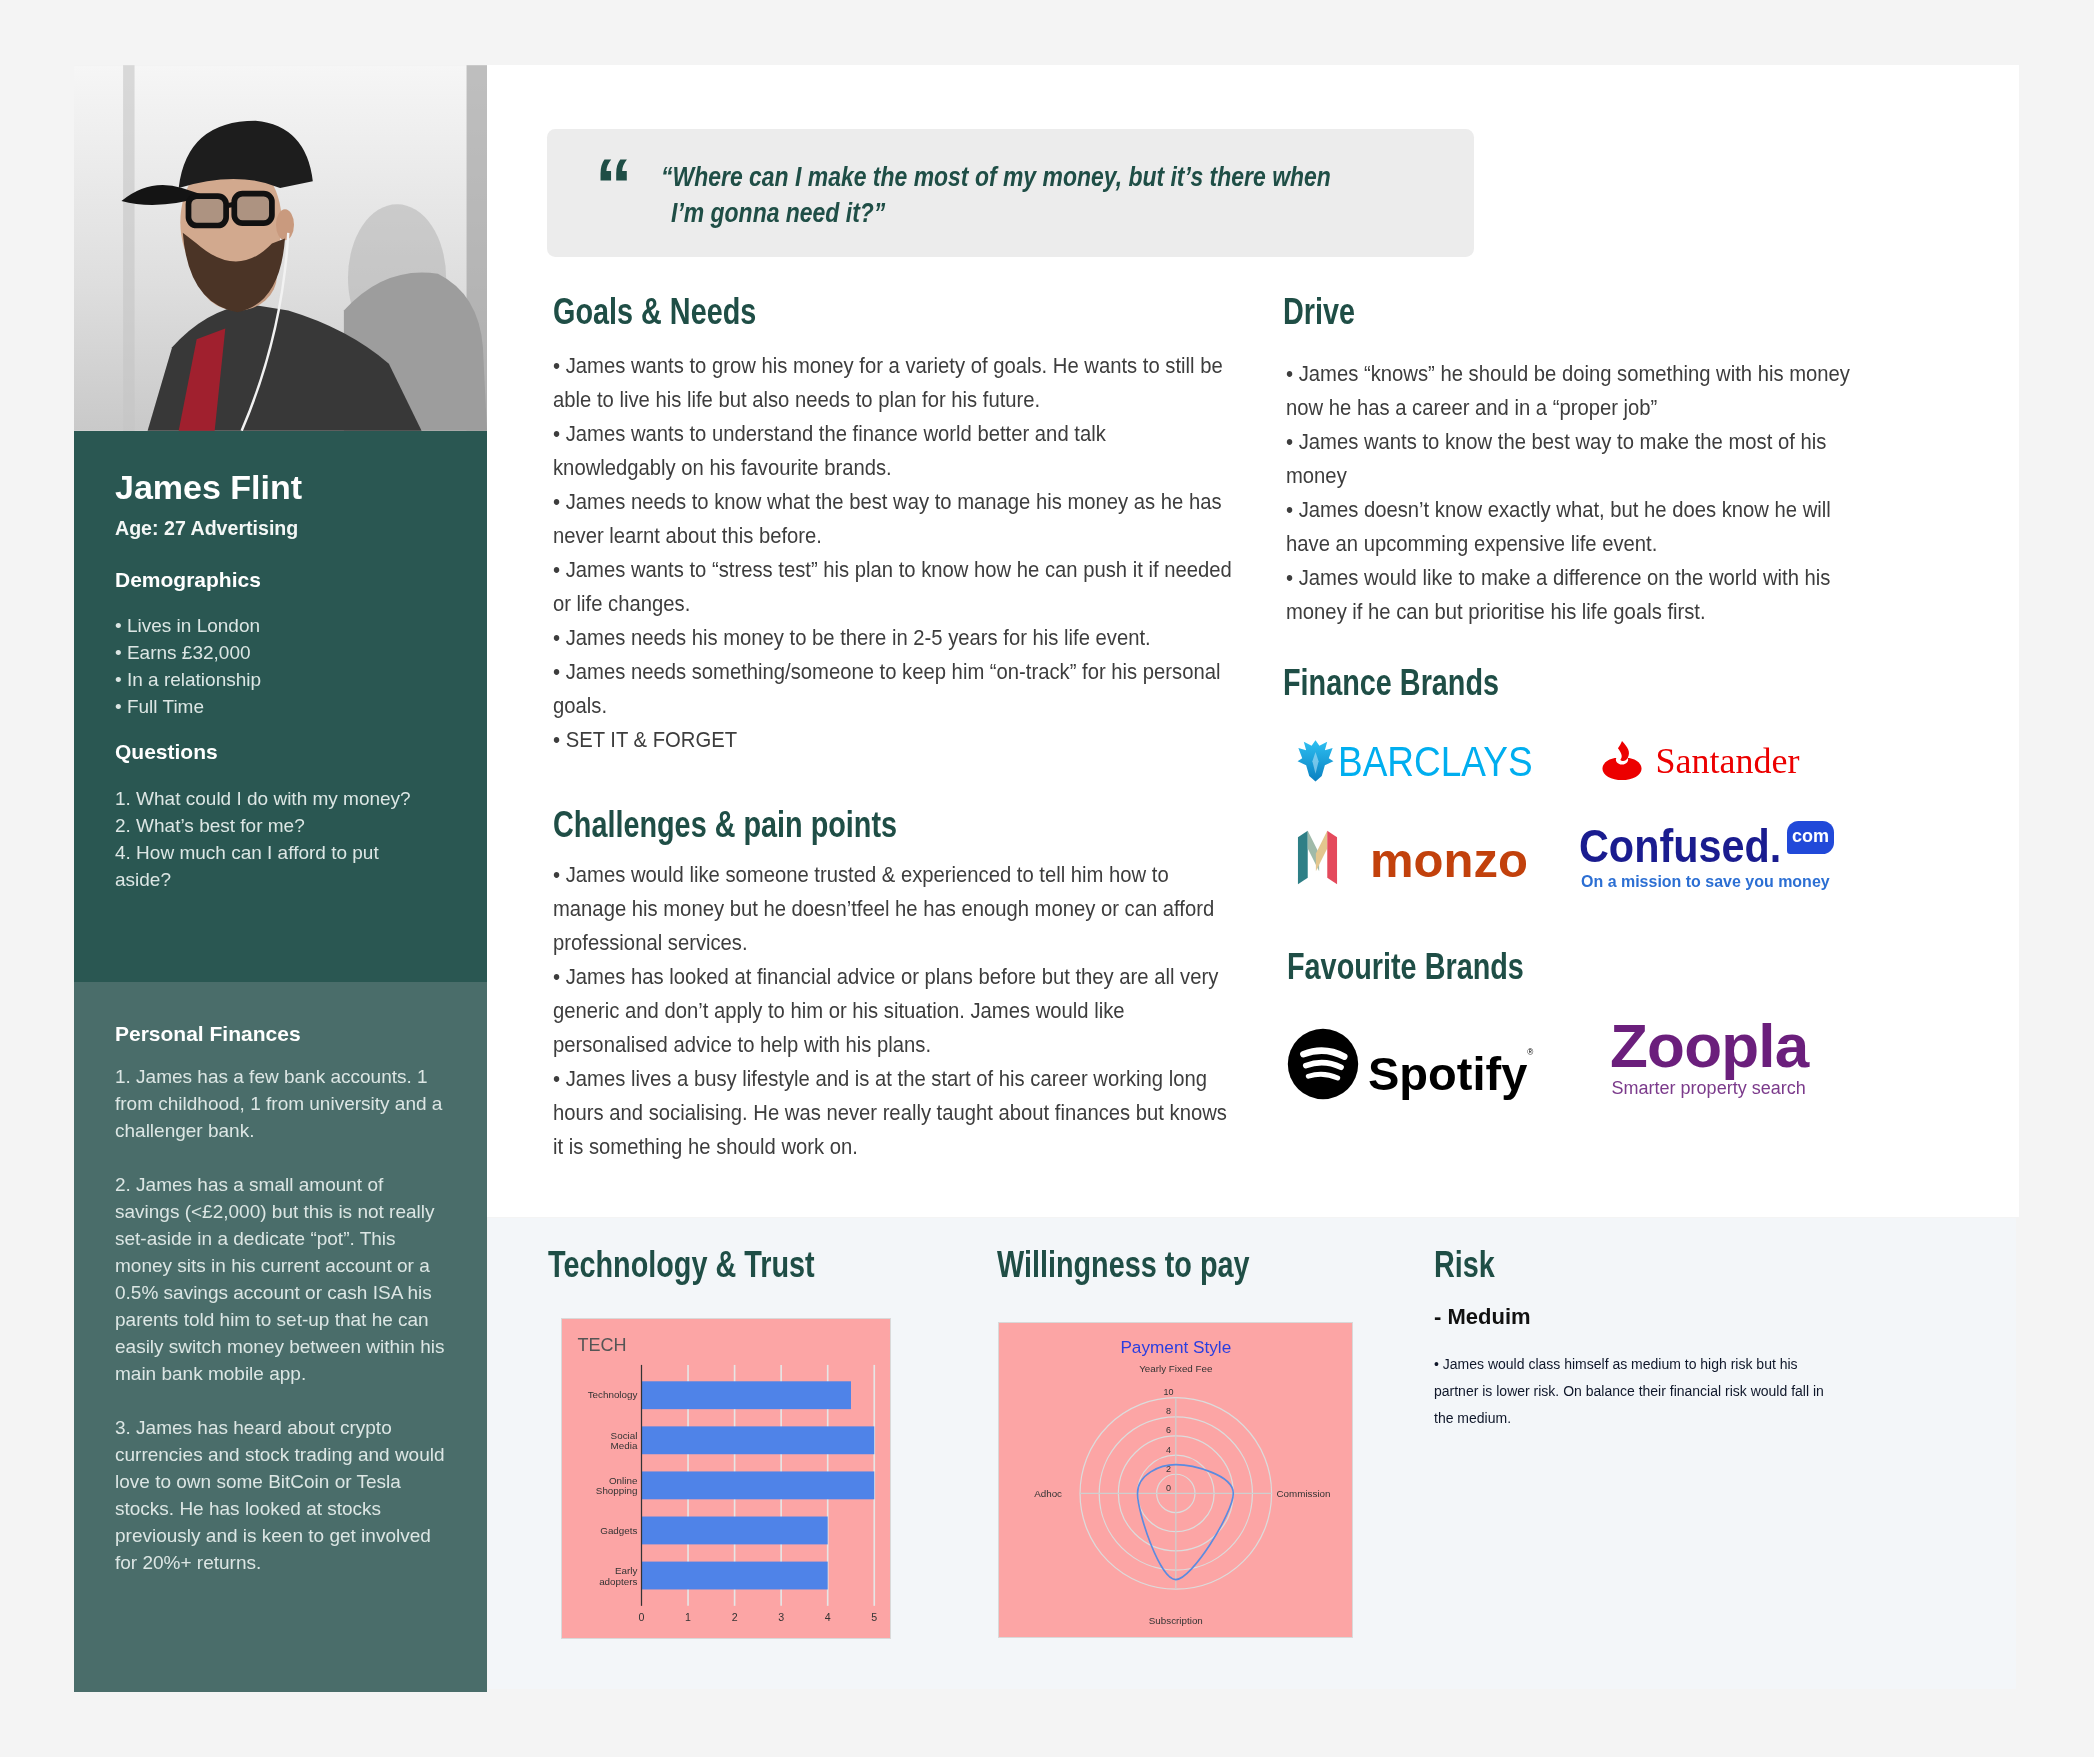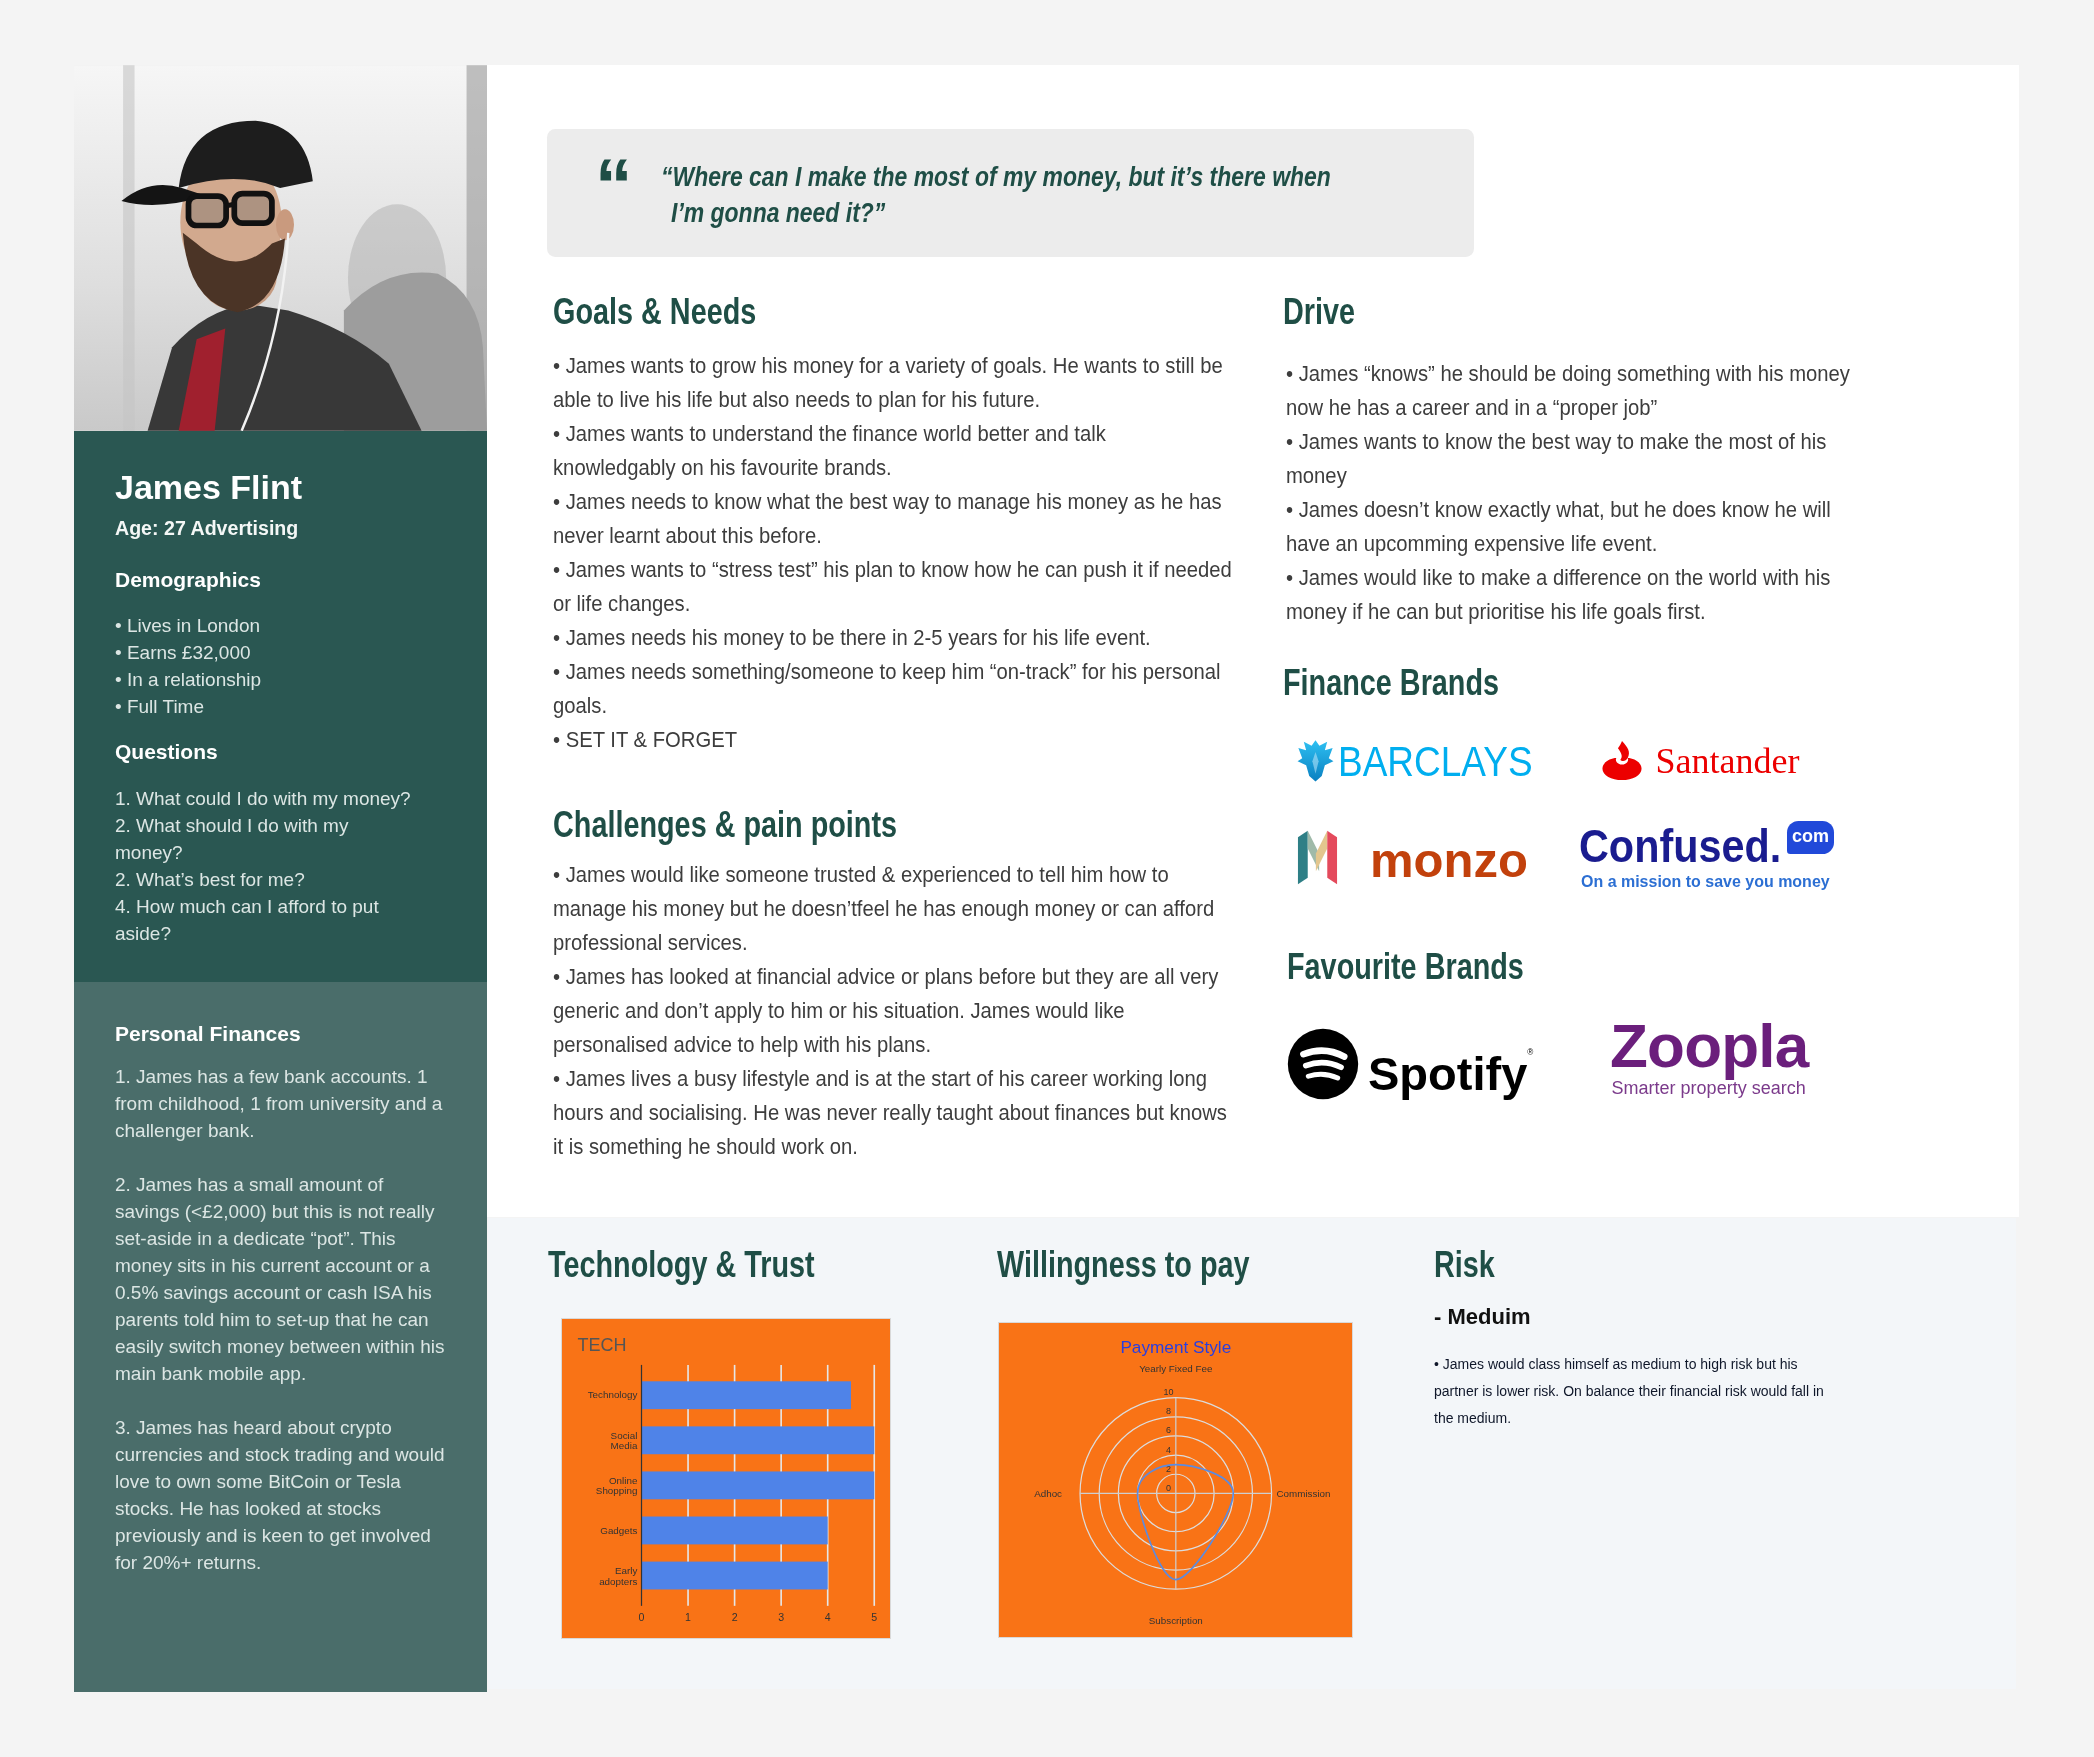--- a/index.html
+++ b/index.html
@@ -25,21 +25,21 @@
 
 .h2{color:#1f4e46;font-weight:bold;font-size:36px;line-height:41px;white-space:nowrap;transform:scaleX(0.8);transform-origin:left center}
 .body{font-size:22px;line-height:34px;color:#3d3d3d;transform:scaleX(0.92);transform-origin:left top}
 .body p{margin:0}
 
 .risk-level{color:#111;font-weight:bold;font-size:22px;line-height:26px;white-space:nowrap}
 .risk-text{color:#0f172a;font-size:14px;line-height:27px}
 
 .logo{position:absolute;display:flex;align-items:flex-end}
 .logo-text{white-space:nowrap}
-.chart-box{background:#f97316;border:1.6px solid #d9d9d9}
+.chart-box{background:#fca5a5;border:1.6px solid #d9d9d9}
 svg text{font-family:"Liberation Sans",sans-serif}
 </style>
 </head>
 <body>
 
 <div class="abs card-top"></div>
 <div class="abs card-bottom"></div>
 
 <div class="abs photo">
   <svg width="413" height="366" viewBox="0 0 505 447">
@@ -78,21 +78,20 @@
 <div class="abs sb-text" style="left:115px;top:612px;width:331px">
   <p>• Lives in London</p>
   <p>• Earns £32,000</p>
   <p>• In a relationship</p>
   <p>• Full Time</p>
 </div>
 
 <div class="abs sb-h" style="left:115px;top:739px">Questions</div>
 <div class="abs sb-text" style="left:115px;top:785px;width:300px">
   <p>1. What could I do with my money?</p>
-  <p>2. What should I do with my money?</p>
   <p>2. What’s best for me?</p>
   <p>4. How much can I afford to put aside?</p>
 </div>
 
 <div class="abs finances"></div>
 <div class="abs sb-h" style="left:115px;top:1021px">Personal Finances</div>
 <div class="abs sb-text pf" style="left:115px;top:1063px;width:331px">
   <p>1. James has a few bank accounts. 1 from childhood, 1 from university and a challenger bank.</p>
   <p>2. James has a small amount of savings (&lt;£2,000) but this is not really set-aside in a dedicate “pot”. This money sits in his current account or a 0.5% savings account or cash ISA his parents told him to set-up that he can easily switch money between within his main bank mobile app.</p>
   <p>3. James has heard about crypto currencies and stock trading and would love to own some BitCoin or Tesla stocks. He has looked at stocks previously and is keen to get involved for 20%+ returns.</p>

